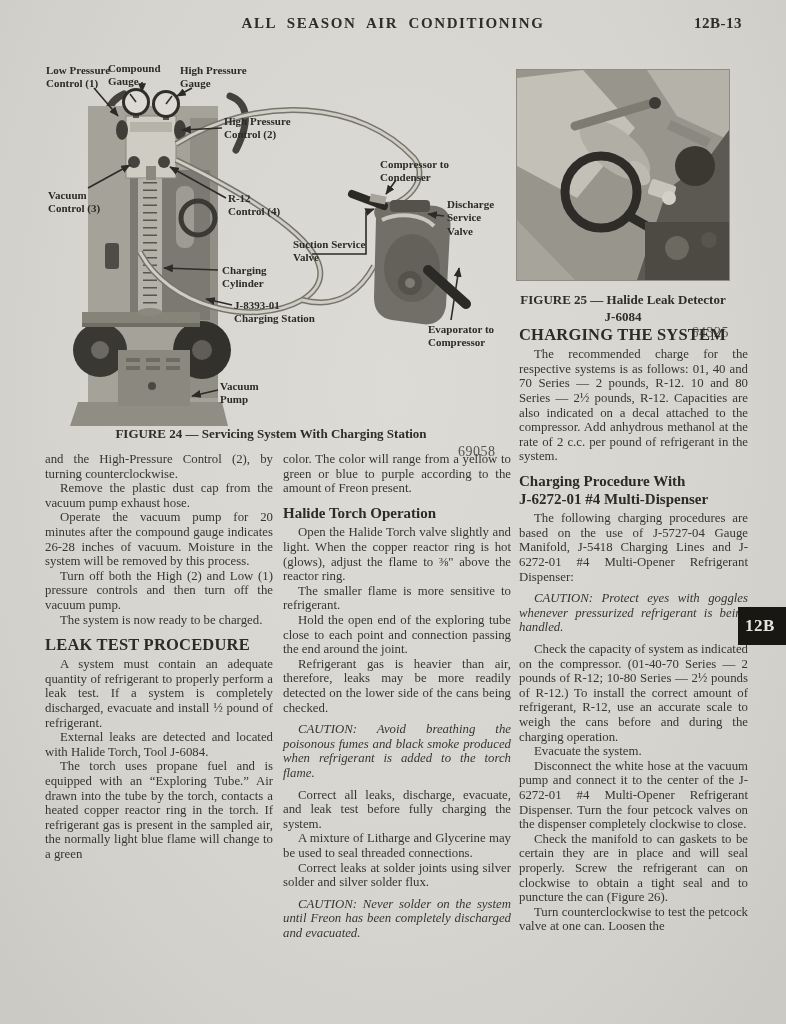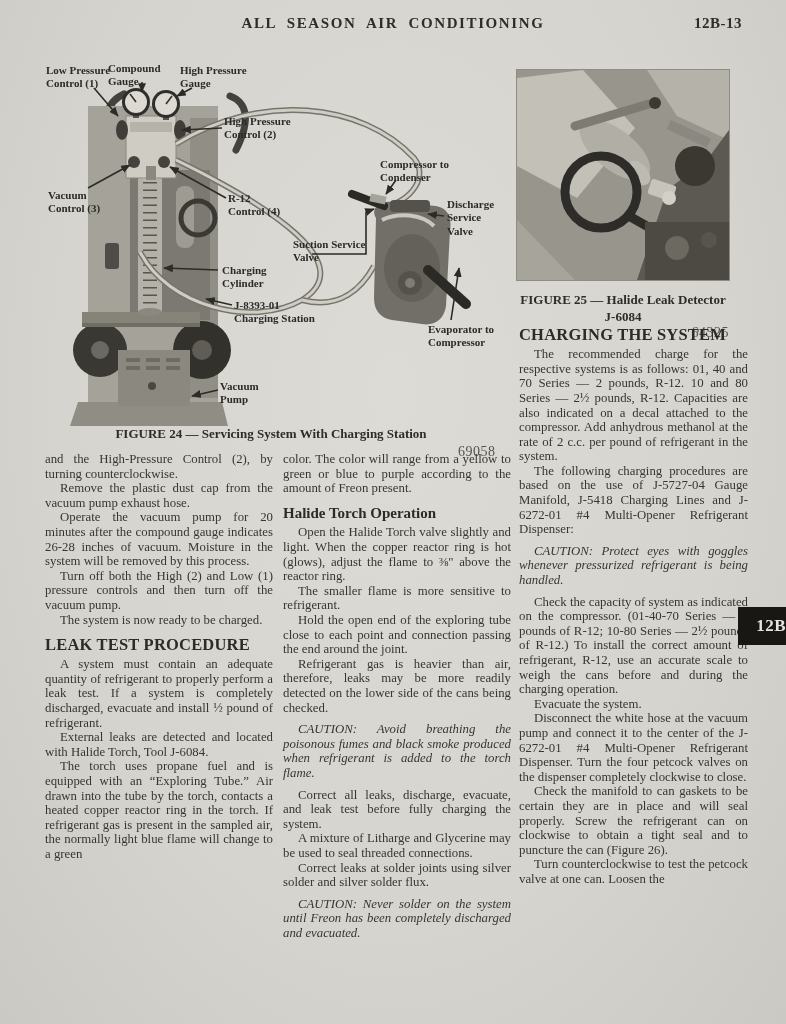--- a/index.html
+++ b/index.html
@@ -40,21 +40,21 @@
   .col .blk-caution{margin:7px 0;text-indent:15px;font-style:italic;}
   .col h2{font-size:16.5px;margin:9px 0 3px;letter-spacing:0.2px;line-height:1.1;
     text-align:left;color:#2c2b27;}
   .col h3{font-size:15px;margin:9px 0 3px;line-height:1.18;white-space:pre-line;
     text-align:left;color:#2c2b27;}
   .col > :first-child{margin-top:0;}
   
   .side-tab{position:absolute;left:738px;top:607px;width:48px;height:38px;
     background:#181714;color:#e6e4dd;font-weight:bold;font-size:17px;
     display:flex;align-items:center;padding-left:7px;box-sizing:border-box;
-    letter-spacing:0.5px;justify-content:flex-end;}
+    letter-spacing:0.5px;}
 </style>
 </head>
 <body>
 
 <div class="page">
 
   <div class="header-title">ALL SEASON AIR CONDITIONING</div>
   <div class="page-number">12B-13</div>
 
   <div class="figure24">
@@ -227,20 +227,22 @@
       <p class="blk-p">Refrigerant gas is heavier than air, therefore, leaks may be more readily detected on the lower side of the cans being checked.</p>
       <p class="blk-caution">CAUTION: Avoid breathing the poisonous fumes and black smoke produced when refrigerant is added to the torch flame.</p>
       <p class="blk-p">Correct all leaks, discharge, evacuate, and leak test before fully charging the system.</p>
       <p class="blk-p">A mixture of Litharge and Glycerine may be used to seal threaded connections.</p>
       <p class="blk-p">Correct leaks at solder joints using silver solder and silver solder flux.</p>
       <p class="blk-caution">CAUTION: Never solder on the system until Freon has been completely discharged and evacuated.</p>
     </div>
   <div class="col" id="col-right">
       <h2 class="blk-h2">CHARGING THE SYSTEM</h2>
       <p class="blk-p">The recommended charge for the respective systems is as follows: 01, 40 and 70 Series — 2 pounds, R-12. 10 and 80 Series — 2½ pounds, R-12. Capacities are also indicated on a decal attached to the compressor. Add anhydrous methanol at the rate of 2 c.c. per pound of refrigerant in the system.</p>
+      <h3 class="blk-h3">Charging Procedure With
+J-6272-01 #4 Multi-Dispenser</h3>
       <p class="blk-p">The following charging procedures are based on the use of J-5727-04 Gauge Manifold, J-5418 Charging Lines and J-6272-01 #4 Multi-Opener Refrigerant Dispenser:</p>
       <p class="blk-caution">CAUTION: Protect eyes with goggles whenever pressurized refrigerant is being handled.</p>
       <p class="blk-p">Check the capacity of system as indicated on the compressor. (01-40-70 Series — 2 pounds of R-12; 10-80 Series — 2½ pounds of R-12.) To install the correct amount of refrigerant, R-12, use an accurate scale to weigh the cans before and during the charging operation.</p>
       <p class="blk-p">Evacuate the system.</p>
       <p class="blk-p">Disconnect the white hose at the vacuum pump and connect it to the center of the J-6272-01 #4 Multi-Opener Refrigerant Dispenser. Turn the four petcock valves on the dispenser completely clockwise to close.</p>
       <p class="blk-p">Check the manifold to can gaskets to be certain they are in place and will seal properly. Screw the refrigerant can on clockwise to obtain a tight seal and to puncture the can (Figure 26).</p>
       <p class="blk-p">Turn counterclockwise to test the petcock valve at one can. Loosen the</p>
     </div>
 
   <div class="side-tab">

